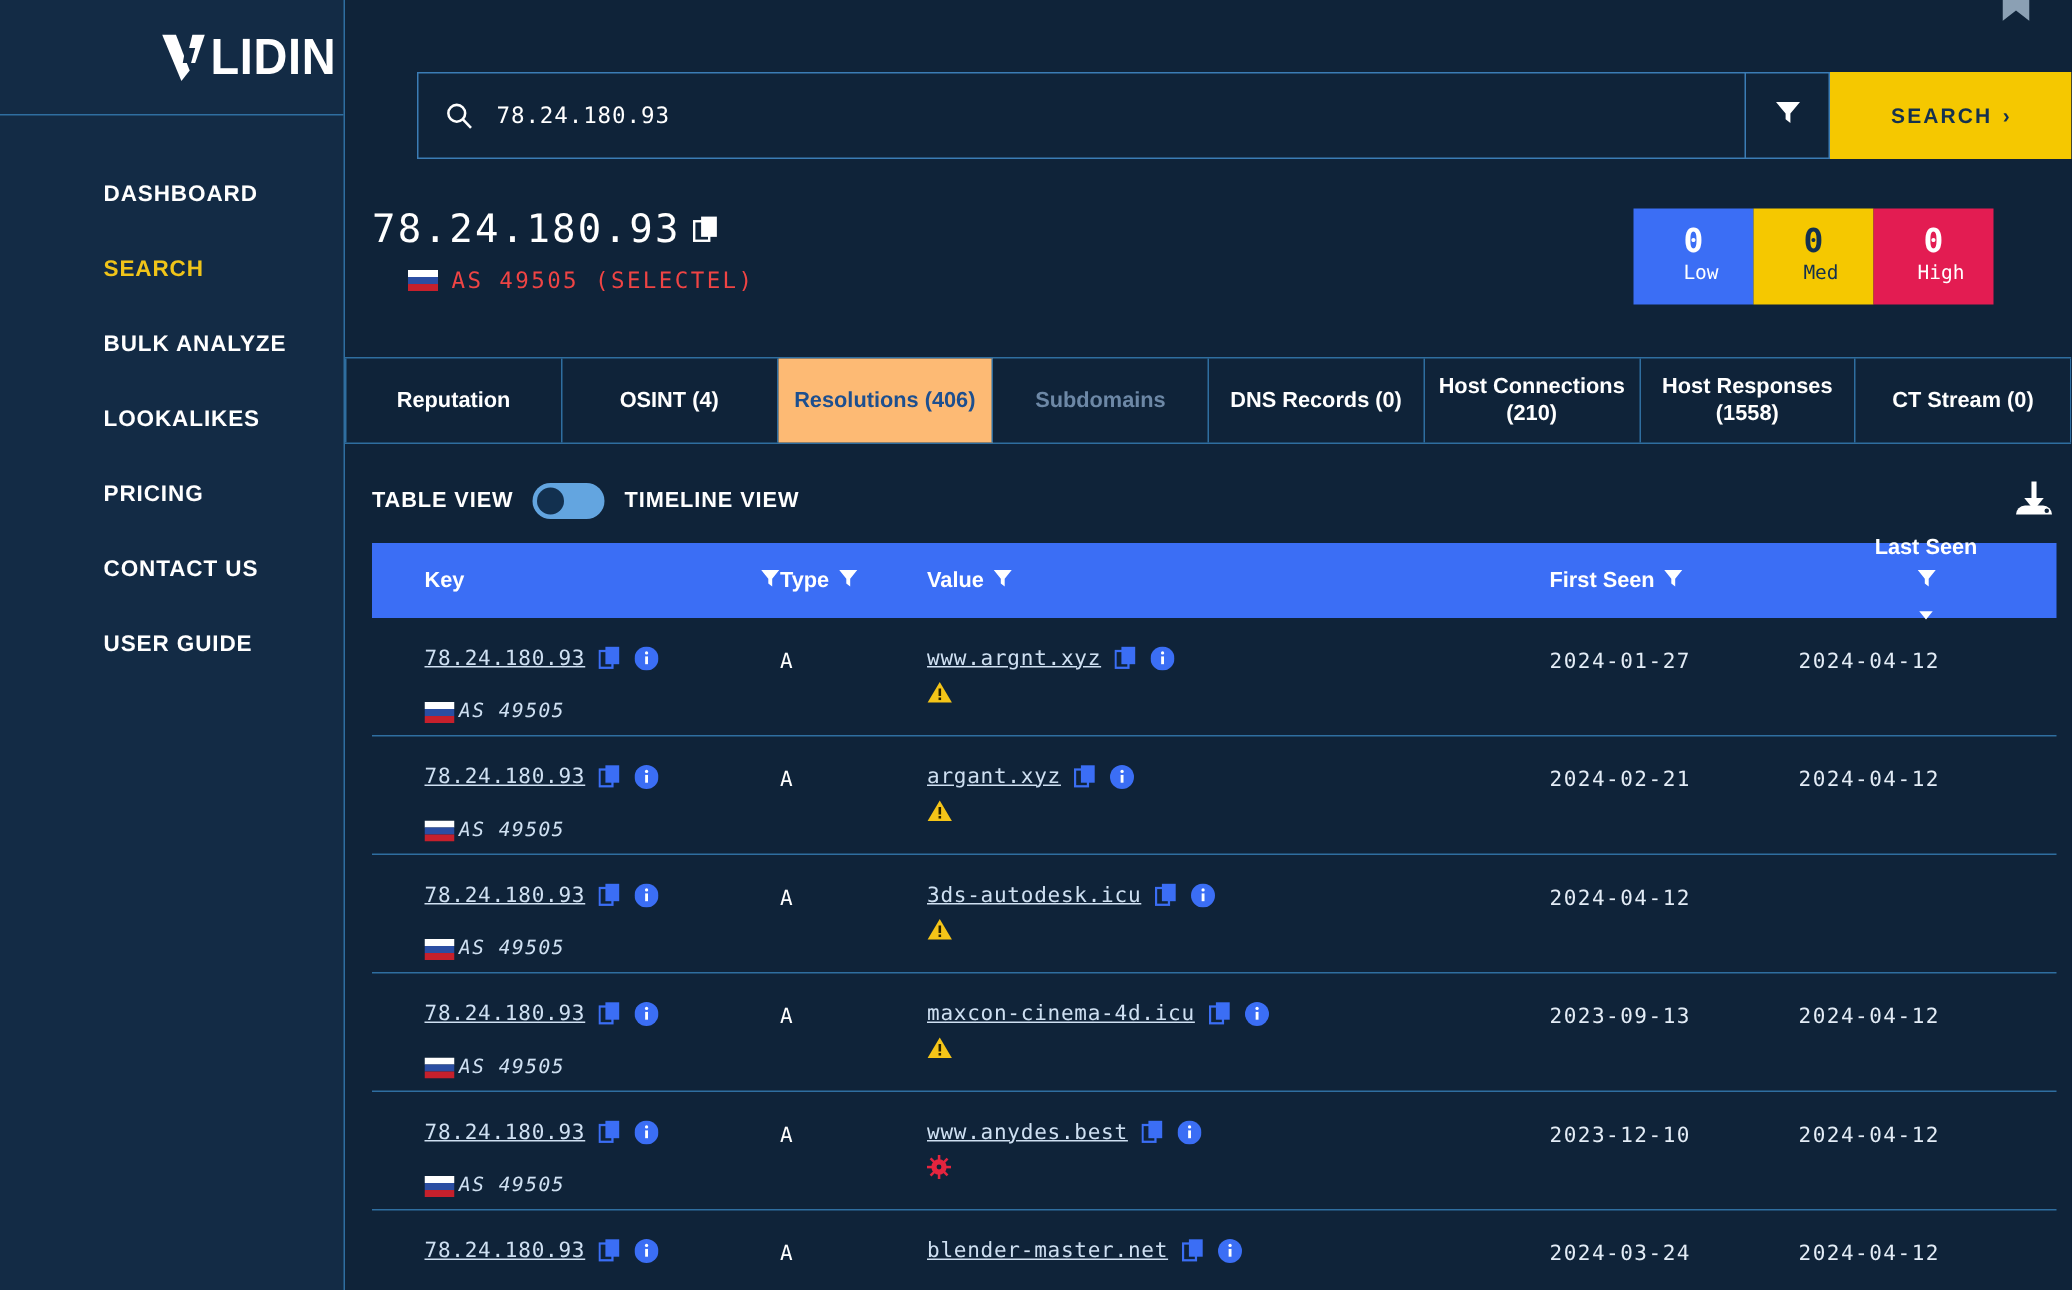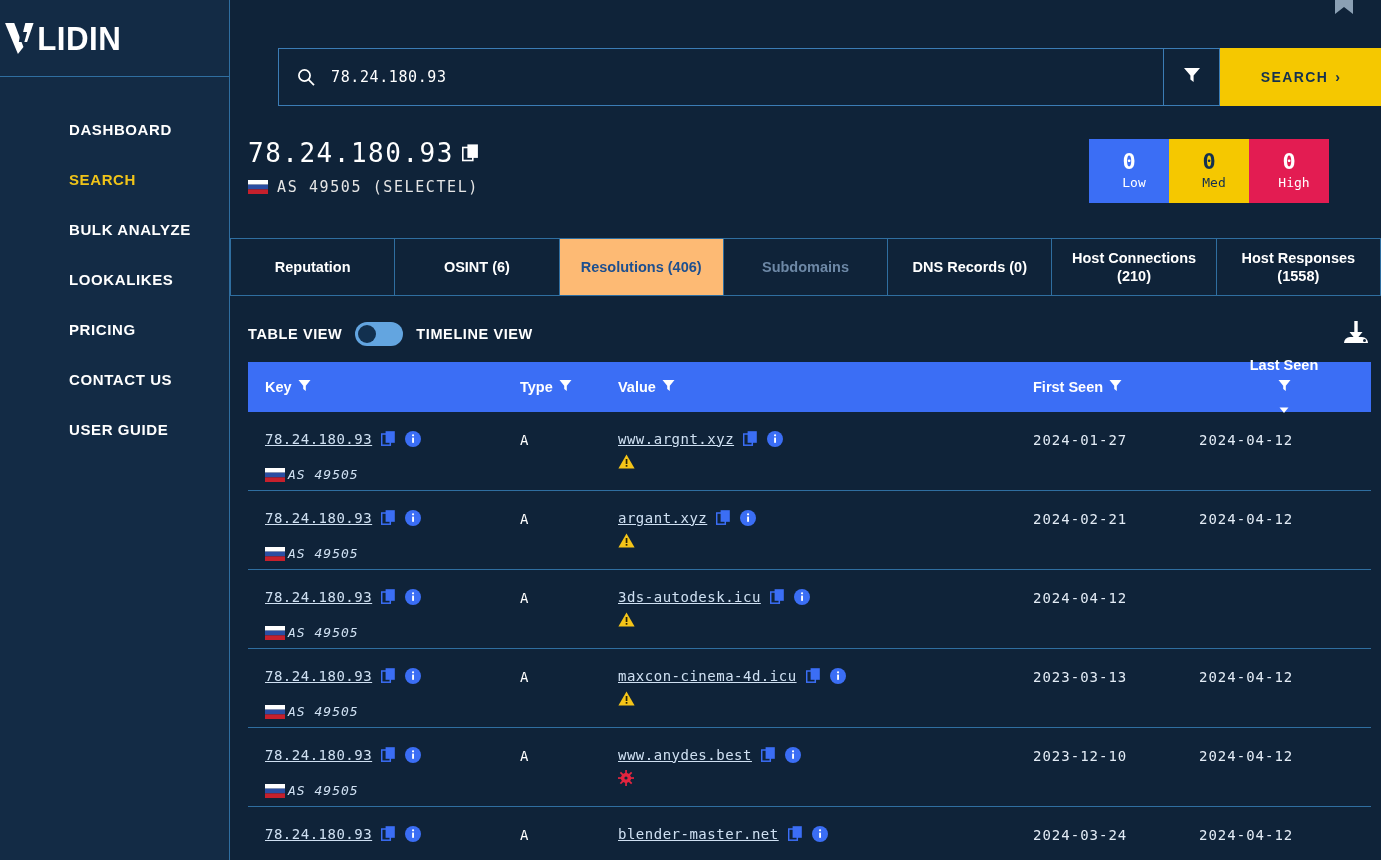--- a/index.html
+++ b/index.html
@@ -14,21 +14,21 @@
   
   .sidebar {
     width: 230px; height: 860px;
     background: #132b45;
     border-right: 1px solid #2f6ea0;
     flex: 0 0 230px;
     position: relative;
   }
   .logo-wrap {
     height: 77px;
-    display: flex; align-items: center; justify-content: flex-start;
+    display: flex; align-items: center; justify-content: flex-end;
     border-bottom: 1px solid #2f6ea0;
   }
   .logo {
     color: #ffffff;
     font-family: "Liberation Sans Narrow", "Liberation Sans", sans-serif;
     font-weight: bold;
     font-size: 34px;
     letter-spacing: 0.5px;
     transform: scaleX(0.92);
     display: flex; align-items: center;
@@ -105,23 +105,23 @@
   .entity-title {
     color: #ffffff;
     font-family: "DejaVu Sans Mono", "Liberation Mono", monospace;
     font-size: 26px; letter-spacing: 1.5px;
     display: flex; align-items: center; gap: 8px;
     line-height: 34px;
   }
   .entity-sub {
     display: flex; align-items: center; gap: 9px;
     margin-top: 8px;
-    color: #e5e5e5;
+    color: #ef4444;
     font-family: "DejaVu Sans Mono", "Liberation Mono", monospace;
-    font-size: 15px; letter-spacing: 1.6px;
+    font-size: 15px; letter-spacing: 1.6px; margin-left: 24px;
   }
   .flag { width: 20px; height: 14px; display: block; border: 0; }
 
   .scores {
     position: absolute; right: 52px; top: 139px;
     display: flex;
   }
   .score {
     width: 80px; height: 64px;
     display: flex; flex-direction: column; align-items: center; justify-content: center;
@@ -193,21 +193,21 @@
   .thead {
     display: flex; align-items: center;
     background: #3b6ef5;
     height: 50px;
     color: #ffffff;
     font-family: "Liberation Sans Narrow", "Liberation Sans", sans-serif;
     font-weight: bold;
     font-size: 14.5px;
   }
   .th { display: flex; align-items: center; gap: 6px; }
-  .c-key   { width: 272px; padding-left: 17px; }
+  .c-key   { width: 272px; padding-left: 35px; justify-content: space-between; }
   .c-type  { width: 98px; }
   .c-value { width: 415px; }
   .c-first { width: 166px; }
   .c-last  { width: 170px; flex-direction: column; }
   .funnel { display: inline-block; }
 
   .row {
     display: flex;
     border-bottom: 1px solid #2f6ea0;
     min-height: 75px;
@@ -333,26 +333,27 @@
         <span class="lbl">Med</span>
       </div>
       <div class="score high">
         <span class="num">0</span>
         <span class="lbl">High</span>
       </div>
     </div>
 
     <div class="tabs">
       <div class="tab">Reputation</div>
-      <div class="tab">OSINT (6)</div>
+      <div class="tab">OSINT (4)</div>
       <div class="tab active">Resolutions (406)</div>
       <div class="tab disabled">Subdomains</div>
       <div class="tab">DNS Records (0)</div>
       <div class="tab">Host Connections (210)</div>
       <div class="tab">Host Responses (1558)</div>
+      <div class="tab">CT Stream (0)</div>
     </div>
 
     <div class="toolbar">
       <span class="tgl-label">TABLE VIEW</span>
       <div class="toggle">
         <span class="knob"></span>
       </div>
       <span class="tgl-label">TIMELINE VIEW</span>
       <span class="download-btn">
         <svg width="34" height="30" viewBox="0 0 34 30">
@@ -626,21 +627,21 @@
                     <circle cx="8.05" cy="4.3" r="1.1" fill="#ffffff"></circle>
                   </svg>
                 </span>
               </div>
               <span class="risk"><svg width="17" height="15" viewBox="0 0 17 15">
                   <polygon points="8.5,0.6 16.6,14.4 0.4,14.4" fill="#f5c518"></polygon>
                   <rect x="7.7" y="5" width="1.7" height="5" fill="#2a2200"></rect>
                   <rect x="7.7" y="11" width="1.7" height="1.7" fill="#2a2200"></rect>
                 </svg></span>
             </div>
-            <div class="cell c-first"><span class="date-text">2023-03-13</span></div>
+            <div class="cell c-first"><span class="date-text">2023-09-13</span></div>
             <div class="cell c-last"><span class="date-text">2024-04-12</span></div>
           </div>
           <div class="row">
             <div class="cell c-key">
               <div class="icon-row">
                 <a class="mono-link">78.24.180.93</a>
                 <span class="copy-ic">
                   <svg width="15" height="17" viewBox="0 0 15 17">
                     <rect x="0.7" y="4" width="8.6" height="11.2" fill="none" stroke="#3b6ef5" stroke-width="1.5"></rect>
                     <rect x="4.6" y="1.2" width="9.2" height="11.6" fill="#3b6ef5"></rect>

